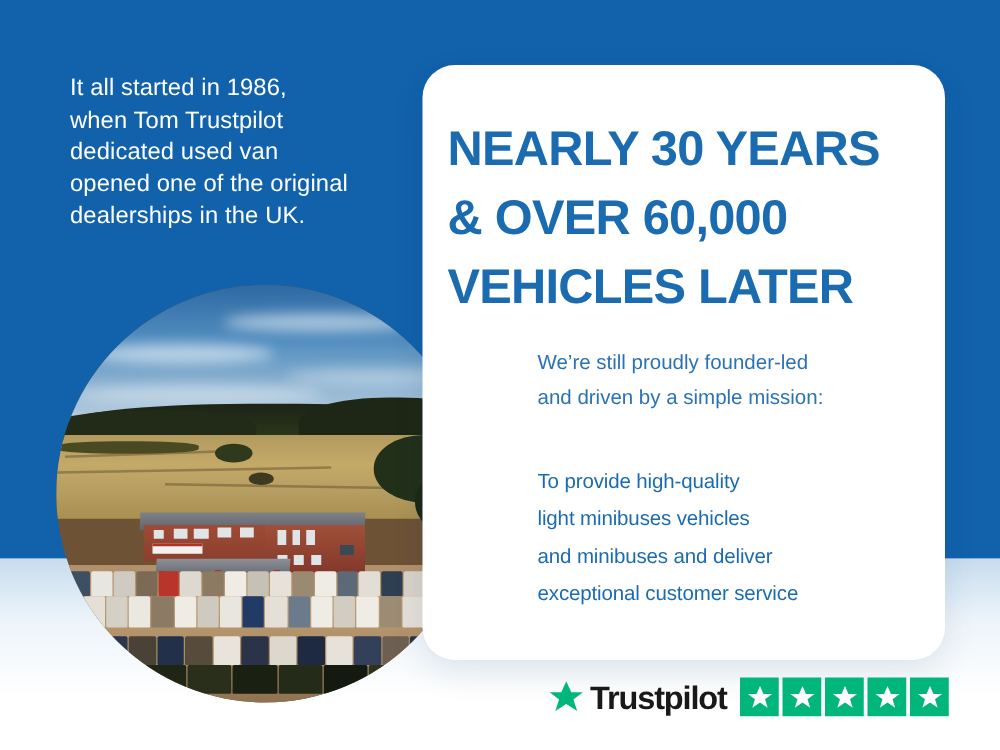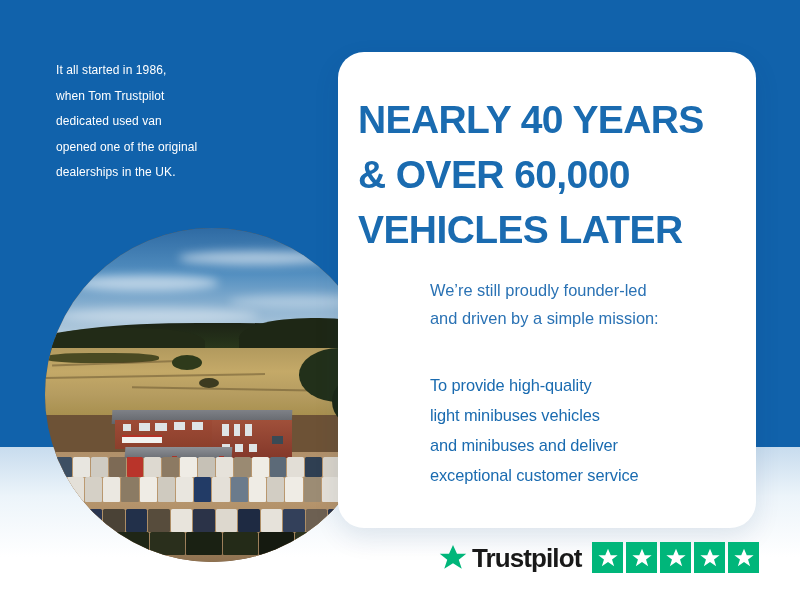--- a/index.html
+++ b/index.html
@@ -27,21 +27,21 @@
   }
   .bottom-wash {
     position:absolute; left:0; top:447px; width:800px; height:110px;
     background:linear-gradient(to bottom, rgba(190,214,235,.85) 0%, rgba(214,231,244,.45) 45%, rgba(255,255,255,0) 100%);
   }
 
   
   .intro {
     position:absolute; left:56px; top:58px; width:262px;
     color:#ffffff;
-    font-size:12px;
+    font-size:19px;
     line-height:25.6px;
     font-weight:400;
     letter-spacing:.1px;
   }
   .intro span { display:block; }
 
   
   .photo-circle {
     position:absolute; left:45px; top:228px; width:334px; height:334px;
     border-radius:50%;
@@ -338,21 +338,21 @@
         <div class="van" style="background:#151a10"></div>
         <div class="van" style="background:#2c3320"></div>
         <div class="van" style="background:#1b2214"></div>
       </div>
     </div>
   </div>
 
   <div class="card"></div>
 
   <div class="headline">
-    <span>NEARLY 40 YEARS</span>
+    <span>NEARLY 30 YEARS</span>
     <span>&amp; OVER 60,000</span>
     <span>VEHICLES LATER</span>
   </div>
 
   <div class="sub">
     <span>We’re still proudly founder-led</span>
     <span>and driven by a simple mission:</span>
   </div>
 
   <div class="mission">

